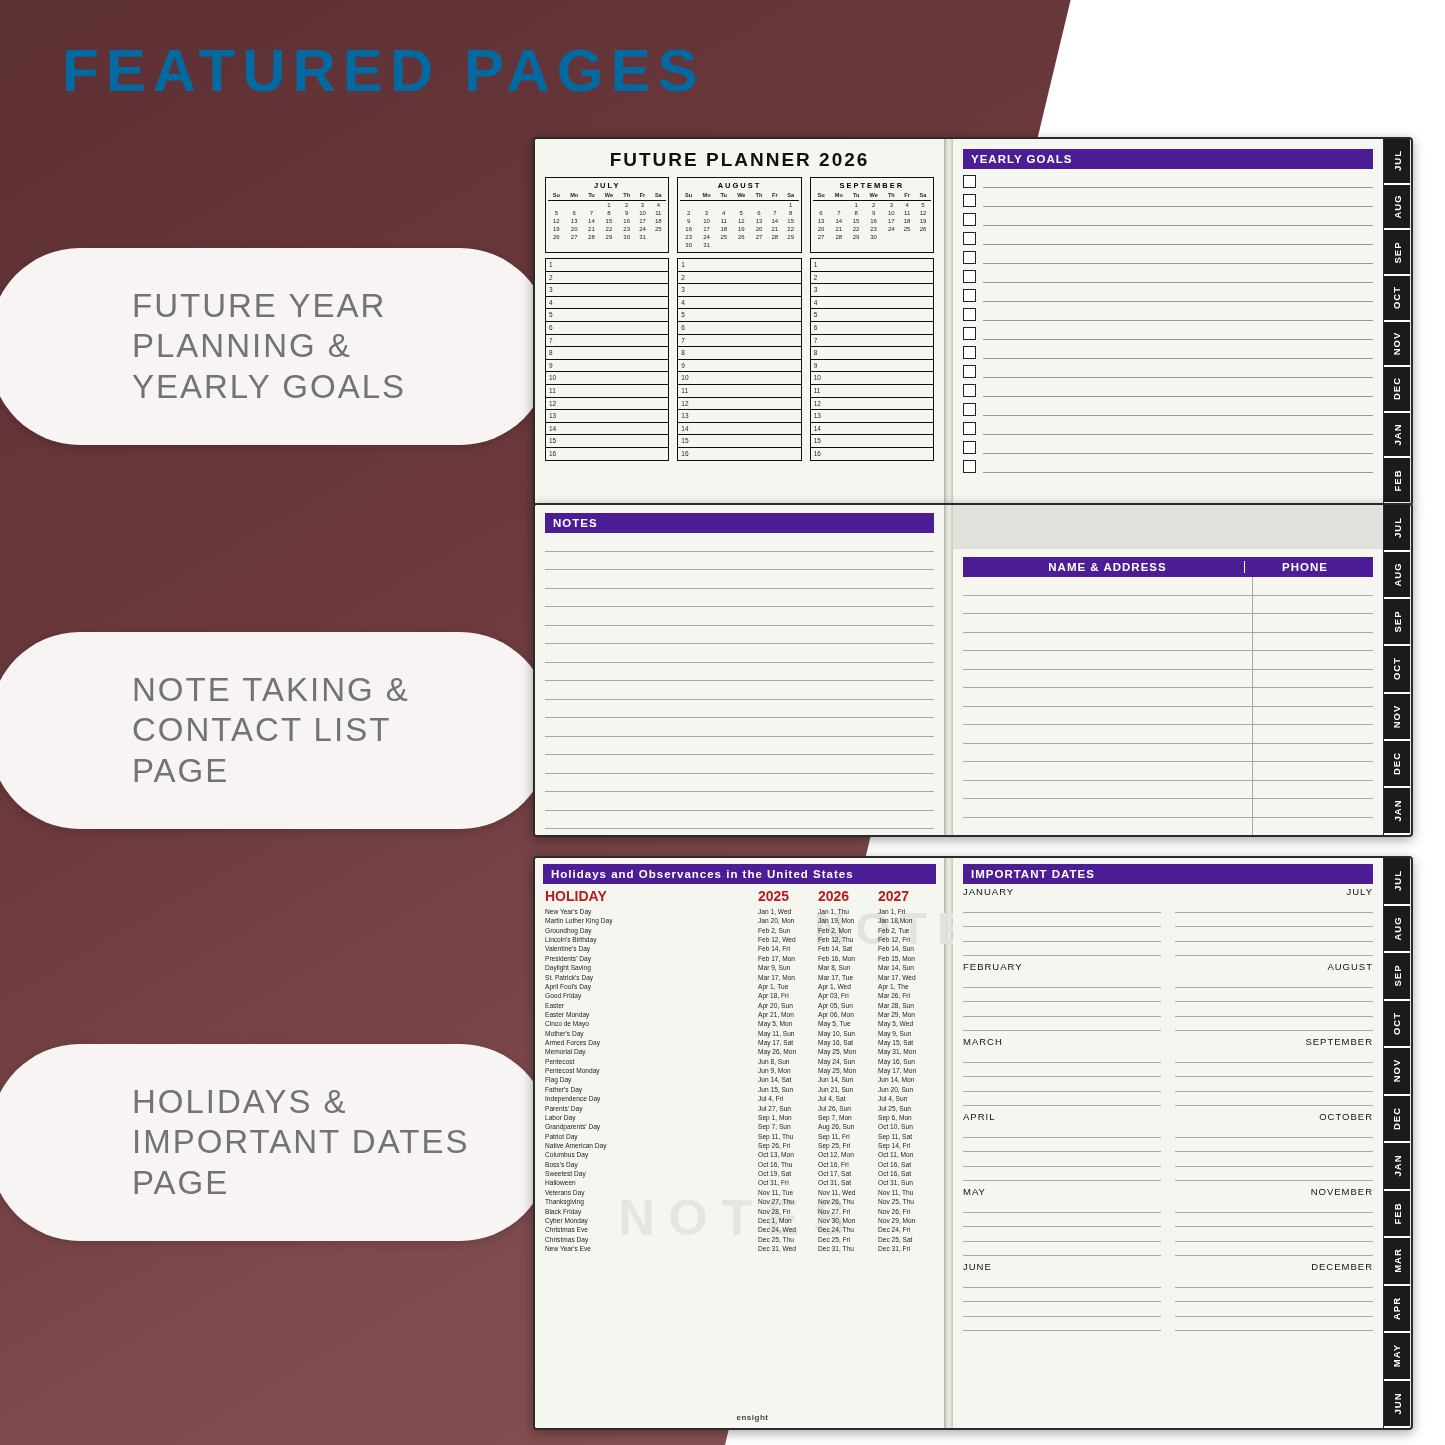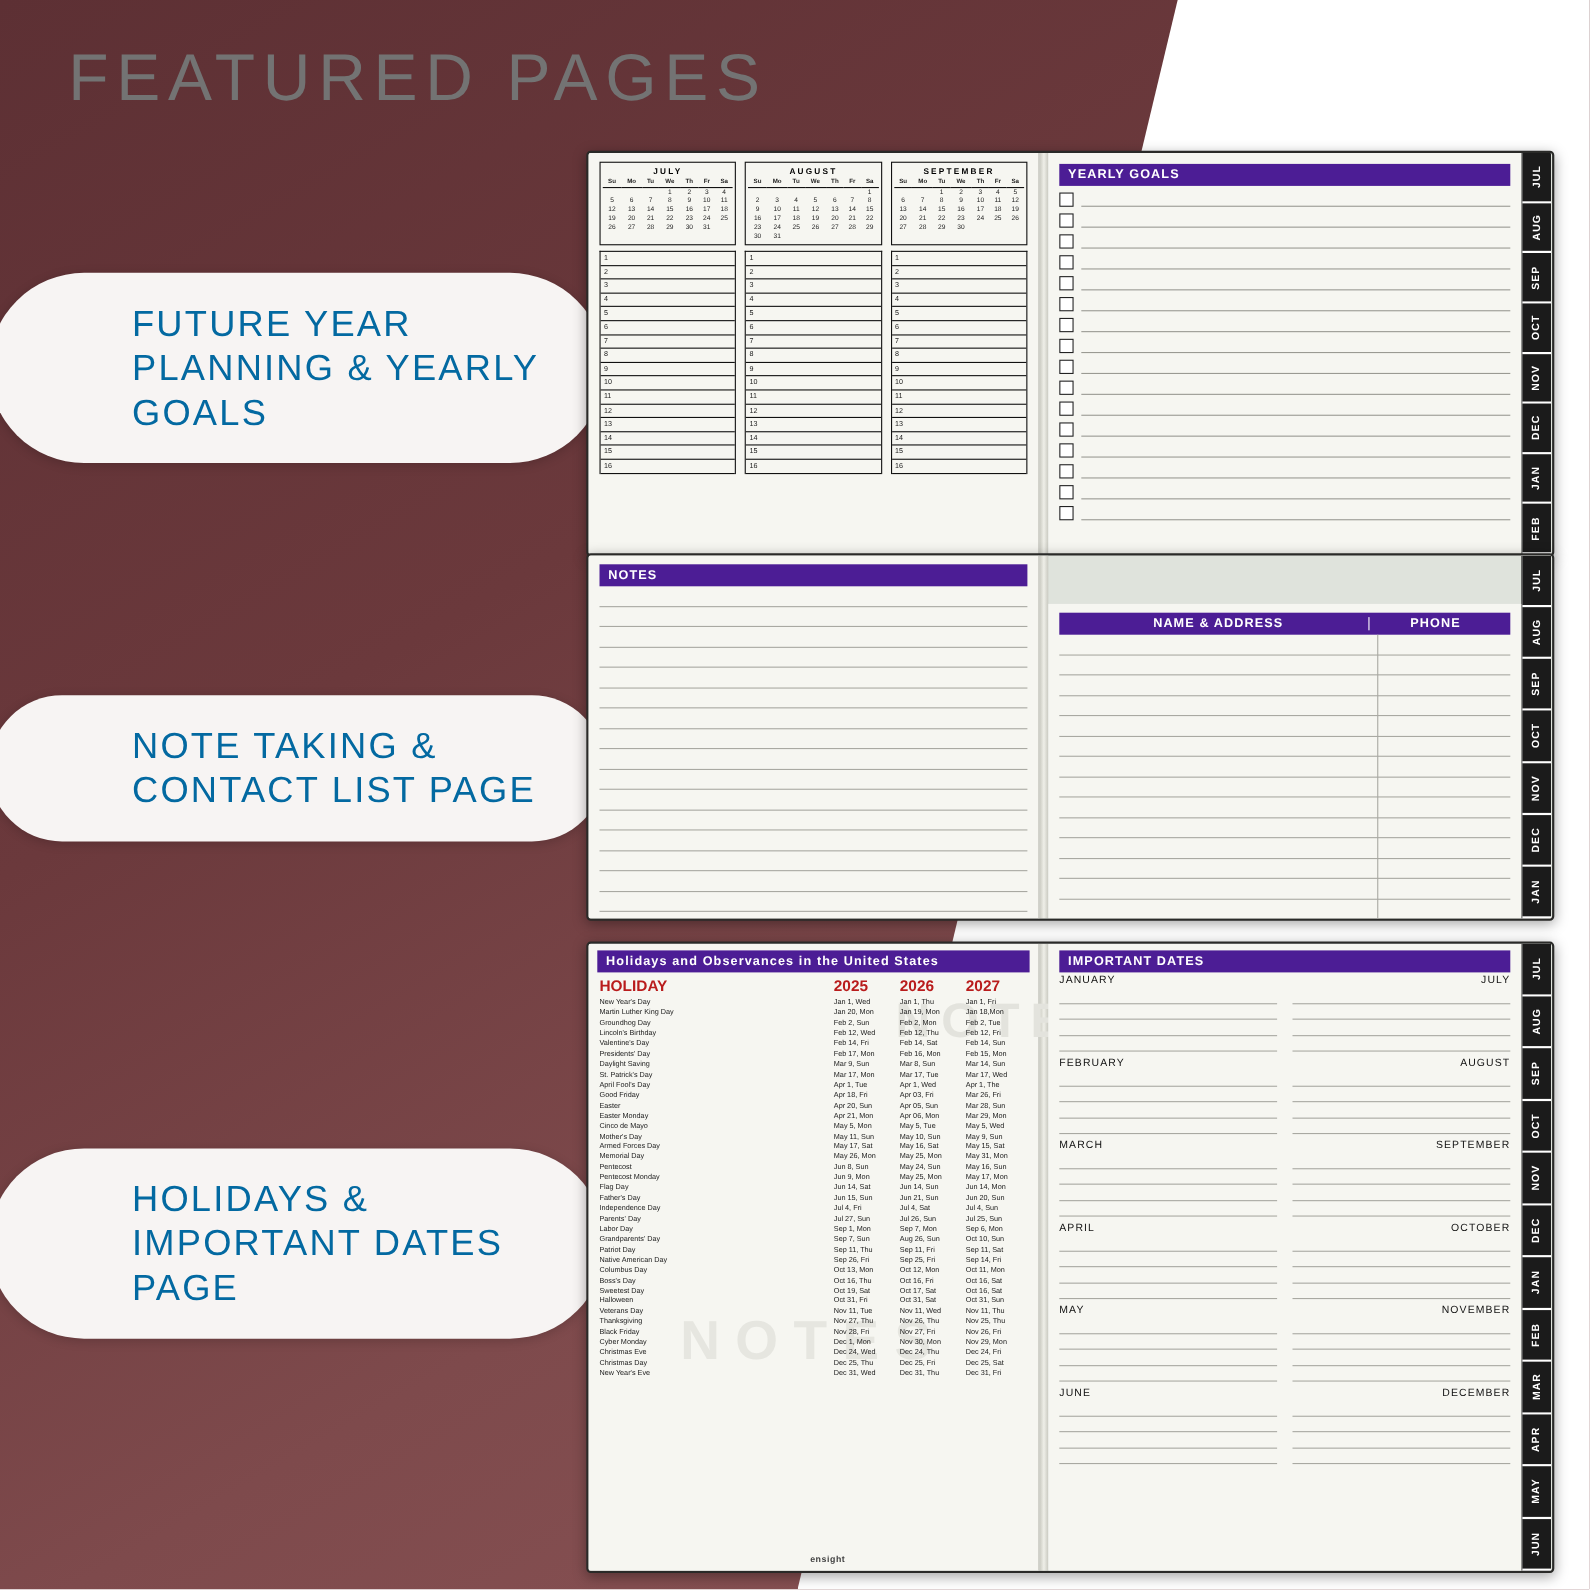--- a/index.html
+++ b/index.html
@@ -16,33 +16,33 @@
     background:linear-gradient(150deg,#5d3034 0%,#6b393c 35%,#7e4a4c 65%,#8c5557 100%);
   }
   .bg-white-wedge{
     position:absolute;top:0;right:0;width:720px;height:1445px;
     background:#ffffff;
     clip-path:polygon(100% 0, 100% 100%, 0 100%, 48% 0);
   }
   
   .featured-title{
     position:absolute;left:62px;top:36px;
-    font-size:60px;letter-spacing:7px;color:#737373;font-weight:400;
+    font-size:60px;letter-spacing:7px;color:#0369a1;font-weight:700;
   }
   
   .pill{
     position:absolute;left:-10px;
     background:#f7f4f3;
     border-radius:90px;
     box-shadow:0 2px 10px rgba(0,0,0,.18);
     padding:26px 40px 26px 130px;
     width:390px;
   }
   .pill p{
-    margin:0;color:#0369a1;font-size:33px;line-height:1.22;letter-spacing:2px;
+    margin:12px;color:#737373;font-size:33px;line-height:1.22;letter-spacing:2px;
   }
   #pill1{top:248px;}
   #pill2{top:632px;}
   #pill3{top:1044px;}
 
   
   .spread{
     position:absolute;
     background:#dfe3dc;
     border:2px solid #2a2a28;
@@ -160,20 +160,21 @@
 </div>
 <div class="pill" id="pill2">
   <p>NOTE TAKING &amp; CONTACT LIST PAGE</p>
 </div>
 <div class="pill" id="pill3">
   <p>HOLIDAYS &amp; IMPORTANT DATES PAGE</p>
 </div>
 
 <div class="spread" id="spread1">
   <div class="page left">
+    <div class="fp-title">FUTURE PLANNER 2026</div>
     <div class="mini-row" id="s1-months">
         <div class="mini">
           <h4>JULY</h4>
           <table>
             <tbody>
               <tr>
                 <th>Su</th>
                 <th>Mo</th>
                 <th>Tu</th>
                 <th>We</th>

